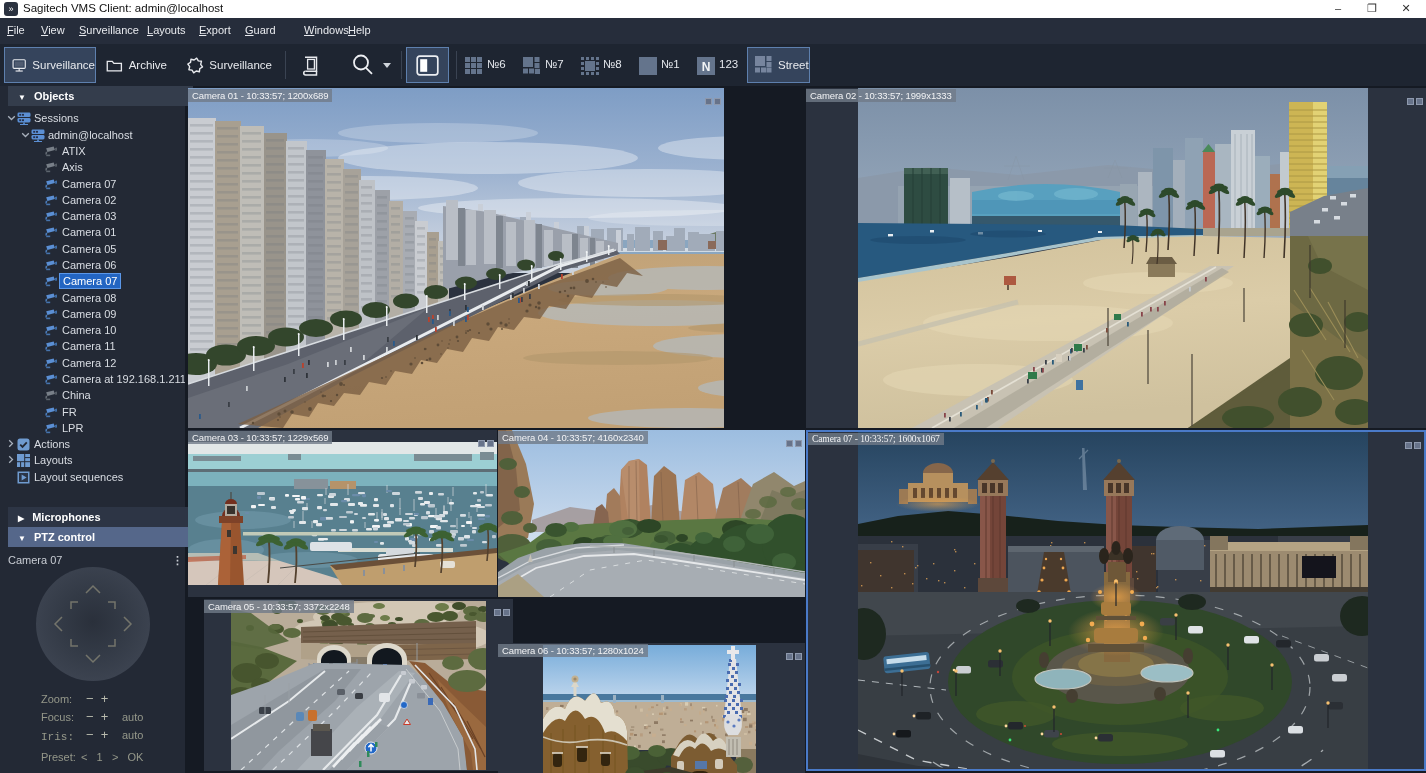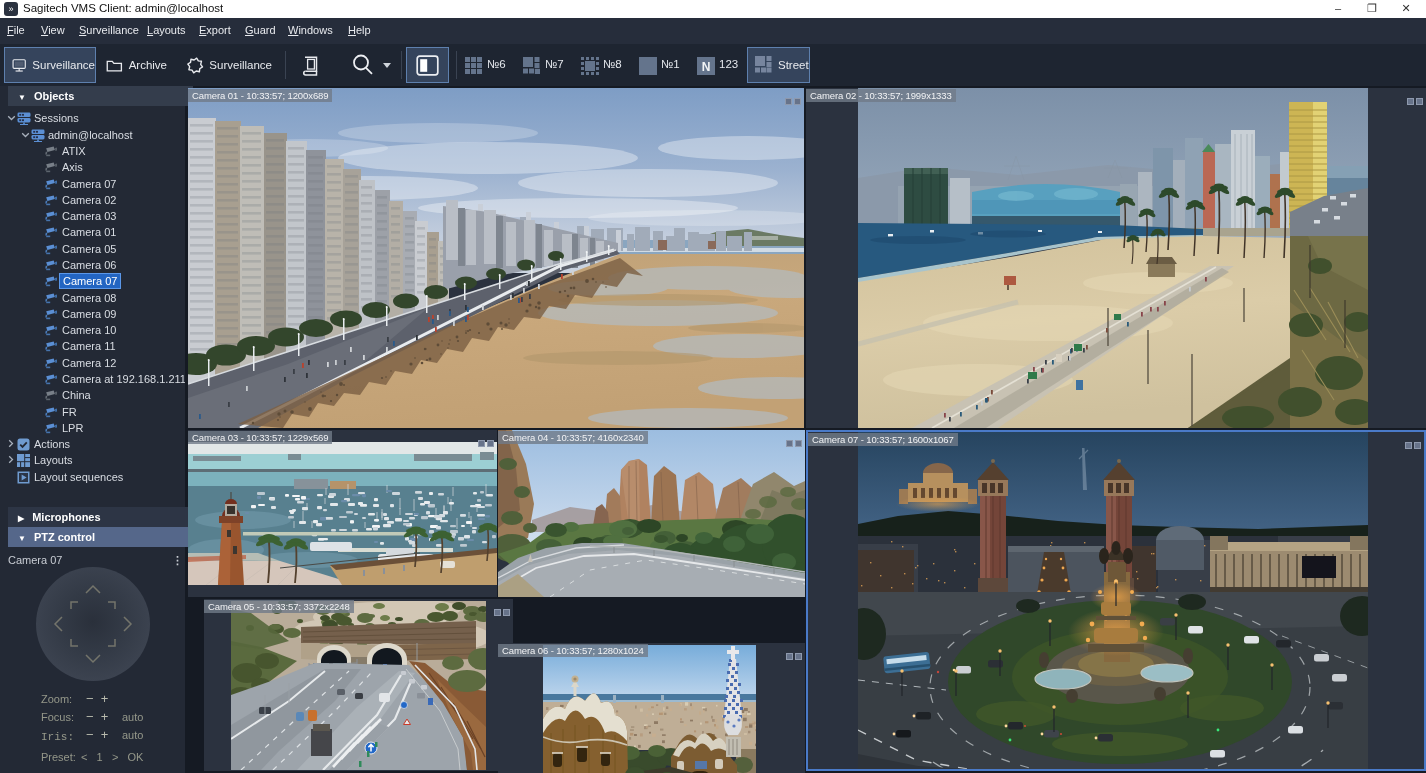--- a/index.html
+++ b/index.html
@@ -41,21 +41,21 @@
     <div class="winbtn" style="left:1365px;">❐</div>
     <div class="winbtn" style="left:1399px;">✕</div>
   </div>
   <div id="menubar">
     <span class="mi" style="left:7px;"><u>F</u>ile</span>
     <span class="mi" style="left:41px;"><u>V</u>iew</span>
     <span class="mi" style="left:79px;"><u>S</u>urveillance</span>
     <span class="mi" style="left:147px;"><u>L</u>ayouts</span>
     <span class="mi" style="left:199px;"><u>E</u>xport</span>
     <span class="mi" style="left:245px;"><u>G</u>uard</span>
-    <span class="mi" style="left:288px;"><u>W</u>indows</span>
+    <span class="mi" style="left:304px;"><u>W</u>indows</span>
     <span class="mi" style="left:348px;"><u>H</u>elp</span>
   </div>
   <div id="toolbar">
     <div class="tbtn tsel" style="left:4px;width:92px;">
       <svg width="20" height="19" viewBox="0 0 20 19" style="margin:0 6px 0 7px;">
           <rect x="1.5" y="1.5" width="17" height="12" rx="1.5" fill="none" stroke="#e8eaee" stroke-width="1.6"></rect>
           <rect x="4" y="4" width="12" height="7" fill="#e8eaee" opacity="0.15"></rect>
           <line x1="10" y1="14" x2="10" y2="17" stroke="#e8eaee" stroke-width="1.6"></line>
           <line x1="5" y1="17.2" x2="15" y2="17.2" stroke="#e8eaee" stroke-width="1.6"></line>
         </svg>
@@ -417,21 +417,21 @@
     <div class="trow" style="left:41px;top:623px;color:#95988a;">Focus:</div>
     <div class="trow" style="left:86px;top:623px;color:#b9bbae;font-size:13px;">−&nbsp;&nbsp;+</div>
     <div class="trow" style="left:122px;top:623px;color:#95988a;">auto</div>
     <div class="trow" style="left:41px;top:643px;color:#95988a;font-family:Liberation Mono, monospace;">Iris:</div>
     <div class="trow" style="left:86px;top:641px;color:#b9bbae;font-size:13px;">−&nbsp;&nbsp;+</div>
     <div class="trow" style="left:122px;top:641px;color:#95988a;">auto</div>
     <div class="trow" style="left:41px;top:663px;color:#95988a;">Preset:</div>
     <div class="trow" style="left:81px;top:663px;color:#95988a;">&lt;&nbsp;&nbsp;&nbsp;1&nbsp;&nbsp;&nbsp;&gt;&nbsp;&nbsp;&nbsp;OK</div>
   </div>
   <div id="tiles">
-      <div class="tile" style="left:188px;top:88px;width:616px;height:340px;">
+      <div class="tile" style="left:188px;top:88px;width:536px;height:340px;">
         <div style="position:absolute;left:0px;top:0px;">
           <svg class="photo" width="616" height="340" viewBox="0 0 616 340" preserveAspectRatio="none">
             <linearGradient id="sky1" x1="0" y1="0" x2="0" y2="1">
 <stop offset="0" stop-color="#7e9dc5"></stop>
               <stop offset="0.45" stop-color="#9cb2d0"></stop>
               <stop offset="0.8" stop-color="#c2cddd"></stop>
               <stop offset="1" stop-color="#cbd4e1"></stop>
             </linearGradient>
 <linearGradient id="sand1" x1="0" y1="0" x2="0.25" y2="1">
 <stop offset="0" stop-color="#bda077"></stop>
@@ -2077,21 +2077,21 @@
             </g>
             <g fill="#3c4f2e">
               <ellipse cx="92" cy="130" rx="10" ry="8"></ellipse>
               <ellipse cx="124" cy="134" rx="9" ry="7"></ellipse>
             </g>
           </svg>
         </div>
         <div class="tlabel">Camera 06 - 10:33:57; 1280x1024</div>
         <div class="ticons"><i></i><i></i></div>
       </div>
-      <div class="tile" style="left:806px;top:430px;width:620px;height:341px;border:2px solid #4a7ac8;">
+      <div class="tile" style="left:806px;top:430px;width:620px;height:341px;border:2px solid #4a7ac8;font-family:Liberation Serif, serif;">
         <div style="position:absolute;left:50px;top:0px;">
           <svg class="photo" width="510" height="338" viewBox="0 0 510 338" preserveAspectRatio="none">
             <linearGradient id="sky7" x1="0" y1="0" x2="0" y2="1">
               <stop offset="0" stop-color="#26445f"></stop>
               <stop offset="0.7" stop-color="#3f5f80"></stop>
               <stop offset="1" stop-color="#4a698c"></stop>
             </linearGradient>
 <radialGradient id="glow7" cx="0.5" cy="0.5" r="0.5">
               <stop offset="0" stop-color="#eda44a" stop-opacity="0.75"></stop>
               <stop offset="1" stop-color="#eda44a" stop-opacity="0"></stop>

